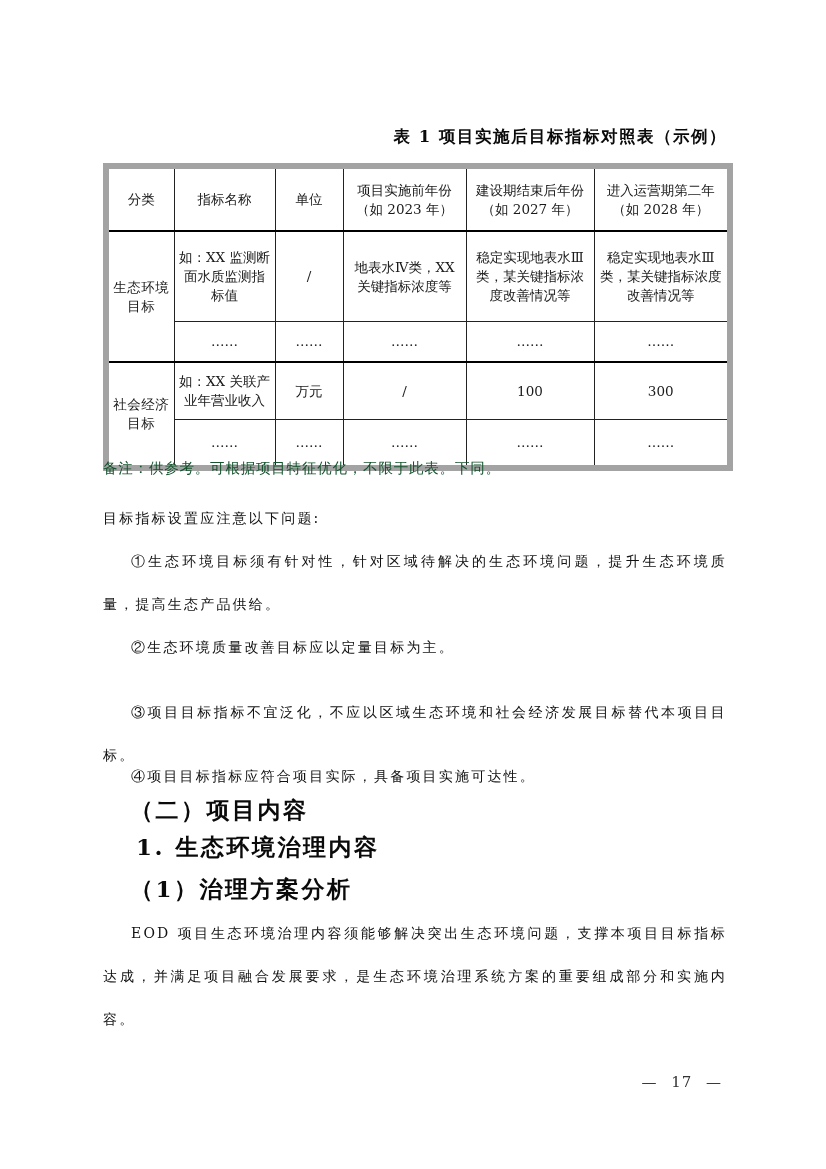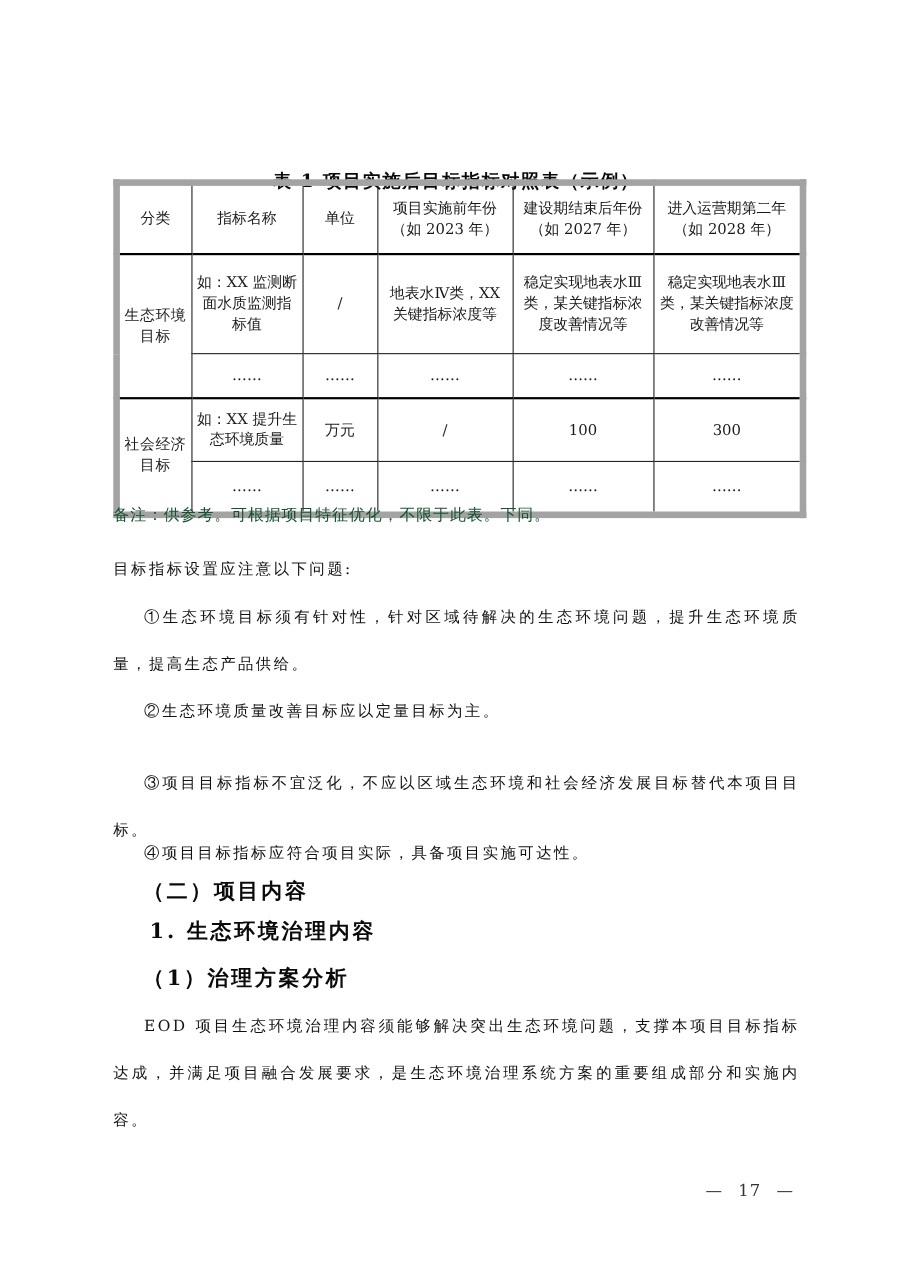--- a/index.html
+++ b/index.html
@@ -5,22 +5,22 @@
   html,body{margin:0;padding:0;}
   body{
     width:826px;height:1169px;position:relative;background:#ffffff;
     font-family:"DejaVu Serif","Liberation Serif",serif;color:#141414;
     overflow:hidden;
   }
   .abs{position:absolute;}
 
   
   .tbl-title{
-    left:103px;top:126px;width:624px;text-align:center;
-    font-size:16.5px;font-weight:700;letter-spacing:1.5px;color:#0a0a0a;margin-top:28px;
+    left:103px;top:126px;width:624px;text-align:right;
+    font-size:16.5px;font-weight:700;letter-spacing:1.5px;color:#0a0a0a;
   }
 
   
   .tbl-wrap{left:103px;top:163px;}
   table.ind{
     border-collapse:collapse;table-layout:fixed;width:624px;
     border:6px solid #a3a3a3;
   }
   table.ind th,table.ind td{
     border:1px solid #222;padding:2px 3px;
@@ -45,21 +45,21 @@
 
   
   .para{
     left:103px;width:624px;
     font-size:14px;line-height:43px;letter-spacing:2.2px;
     text-align:justify;color:#111;
   }
   .para.indent{text-indent:2em;}
   .heading{
     left:103px;width:624px;
-    font-size:19px;line-height:36px;font-weight:700;letter-spacing:2.5px;
+    font-size:23px;line-height:36px;font-weight:700;letter-spacing:2.5px;
     color:#0a0a0a;white-space:nowrap;
   }
   .h-paren{padding-left:27px;}
   .h-num{padding-left:33px;}
 
   
   .pagenum{
     top:1073px;right:104px;
     font-size:15px;letter-spacing:1px;word-spacing:8px;color:#333;
     white-space:nowrap;
@@ -101,21 +101,21 @@
       </tr>
       <tr class="row-dots1">
         <td>……</td>
         <td>……</td>
         <td>……</td>
         <td>……</td>
         <td>……</td>
       </tr>
       <tr class="row-main2 group-start">
         <td class="cat" rowspan="2">社会经济目标</td>
-        <td>如：XX 提升生态环境质量</td>
+        <td>如：XX 关联产业年营业收入</td>
         <td>万元</td>
         <td>/</td>
         <td>100</td>
         <td>300</td>
       </tr>
       <tr class="row-dots2">
         <td>……</td>
         <td>……</td>
         <td>……</td>
         <td>……</td>

